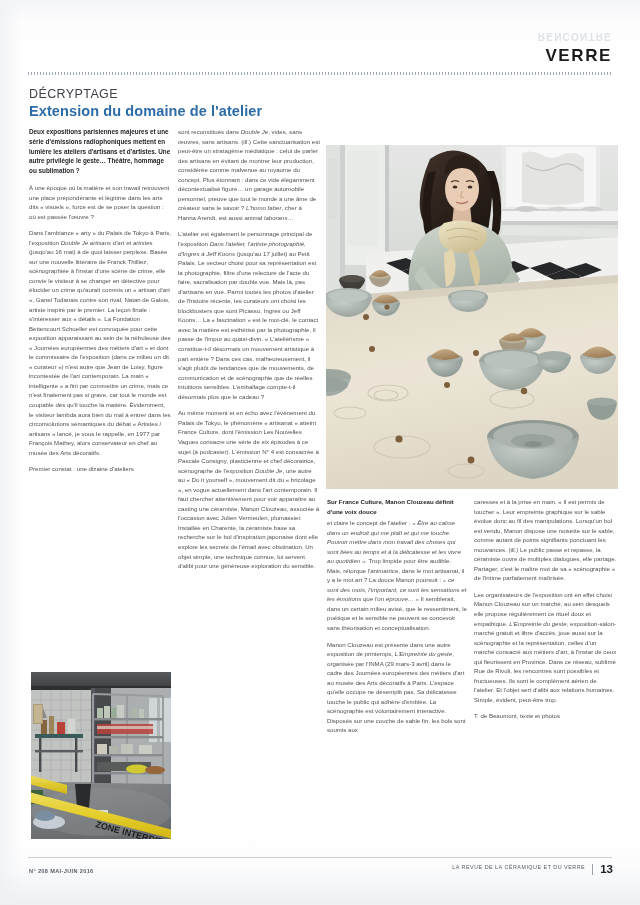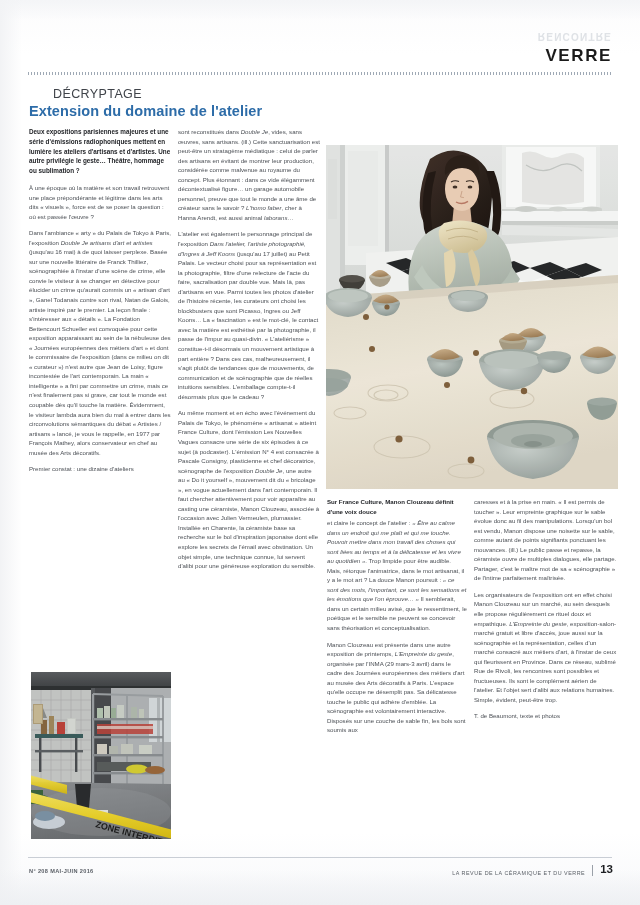--- a/index.html
+++ b/index.html
@@ -74,21 +74,20 @@
   }
 
   
   .kicker {
     position: absolute;
     left: 29px;
     top: 87px;
     font-size: 12.5px;
     letter-spacing: .4px;
     color: #3f4349;
-    margin-left: 24px;
   }
   .headline {
     position: absolute;
     left: 29px;
     top: 93px;
     font-size: 14.5px;
     font-weight: bold;
     letter-spacing: .1px;
     color: #2d6ca8;
   }
@@ -170,21 +169,21 @@
     font-size: 5.6px;
     font-weight: bold;
     letter-spacing: .35px;
     color: #5b6067;
   }
   .folio-right-wrap {
     position: absolute;
     right: 27px;
     top: 864px;
     display: flex;
-    align-items: flex-end;
+    align-items: flex-start;
     gap: 7px;
   }
   .folio-revue {
     font-size: 5.4px;
     letter-spacing: .5px;
     color: #5b6067;
   }
   .folio-sep {
     width: 1px;
     height: 11px;

